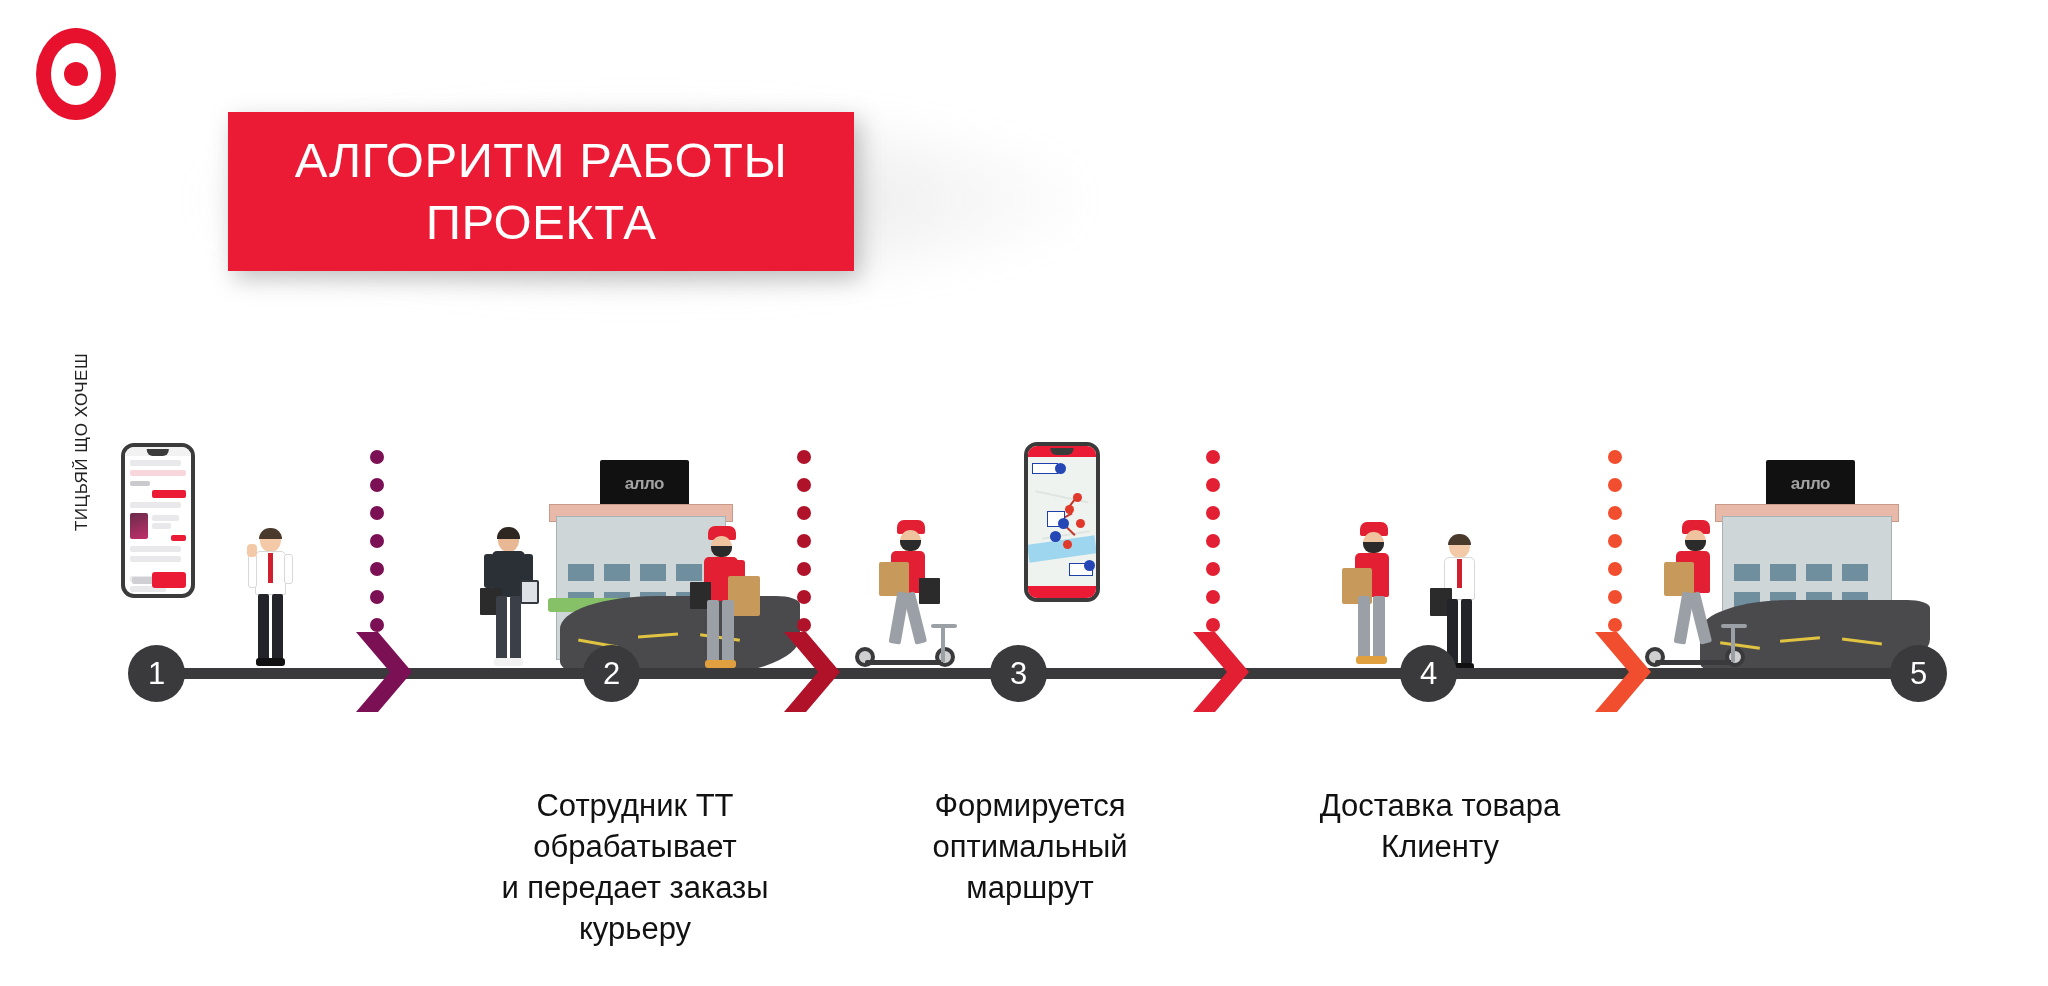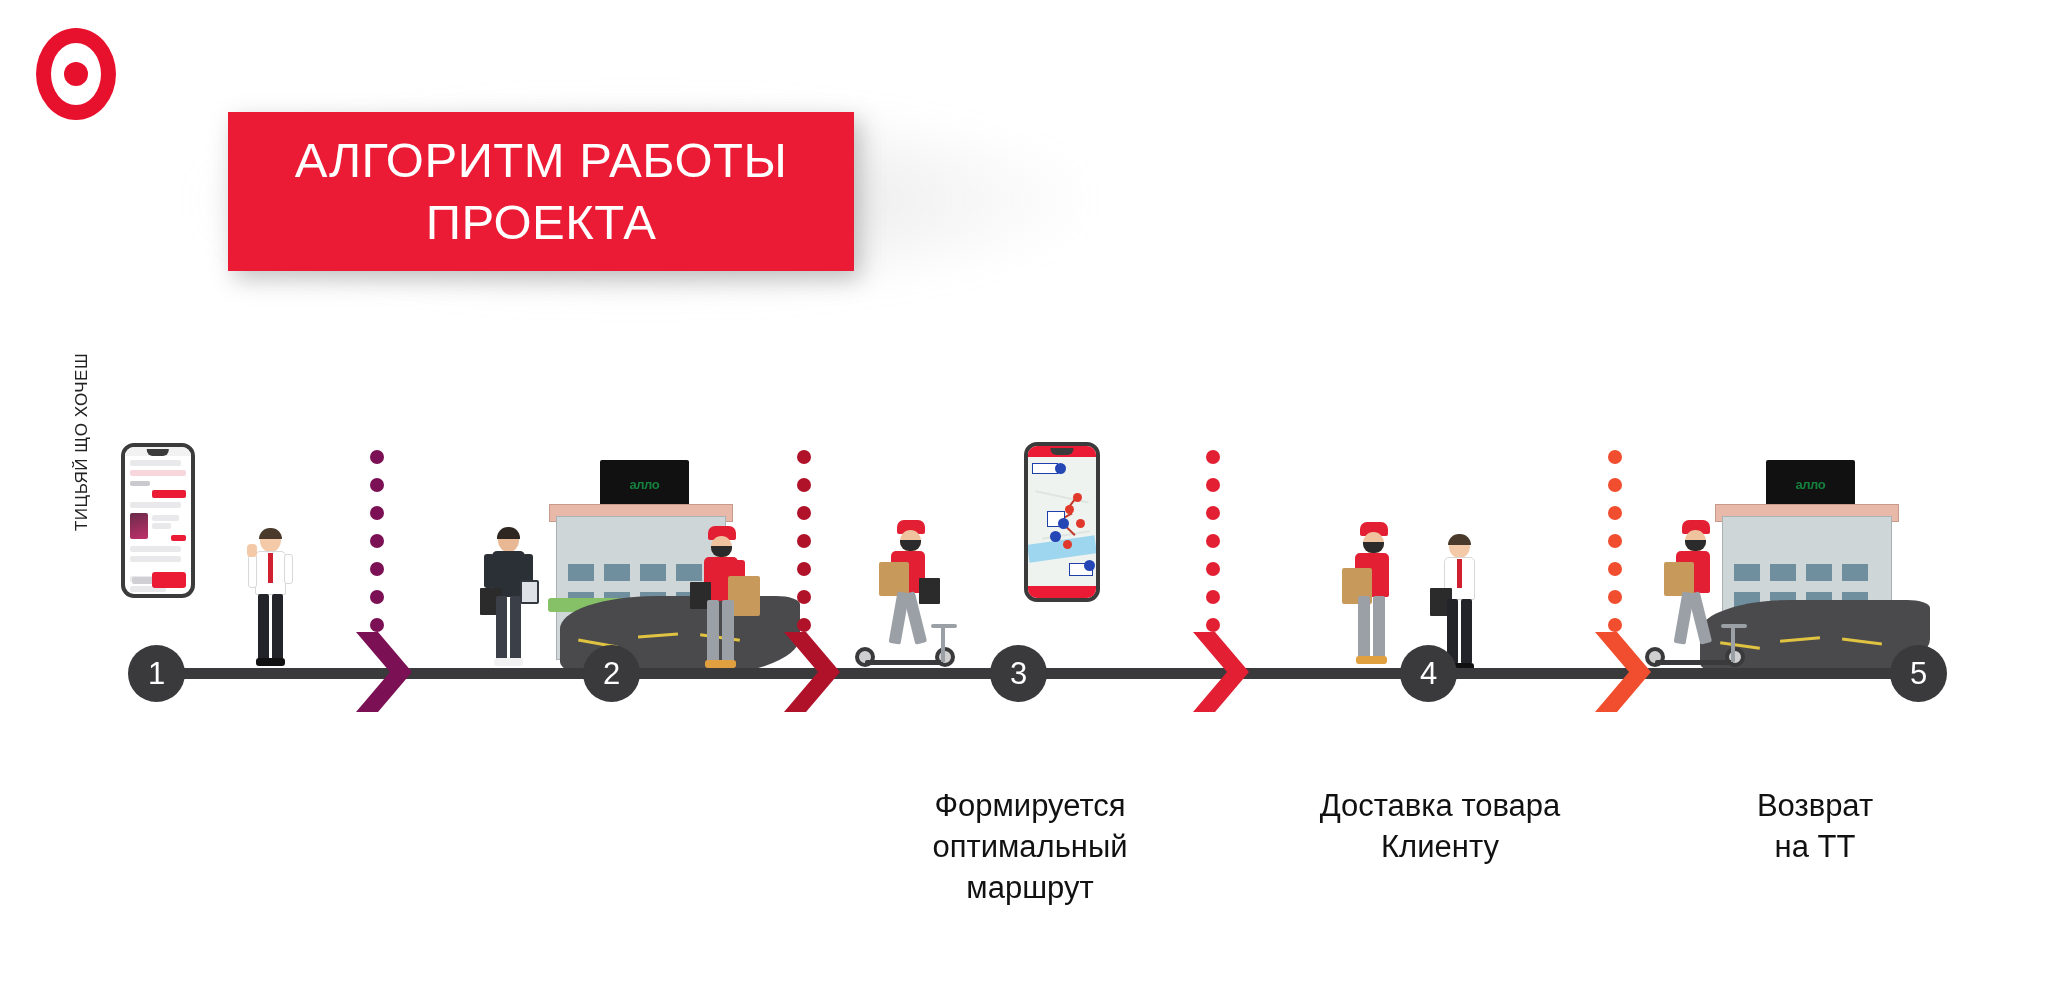--- a/index.html
+++ b/index.html
@@ -143,21 +143,21 @@
   .mapscreen .bluedot { position:absolute; width:11px; height:11px; border-radius:50%; background:#2447b5; }
 
   
   .building { position:absolute; }
   .building .body { position:absolute; left:0; bottom:0; width:100%; height:72%;
     background:#cfd6d8; border:1px solid #a9b3b6;}
   .building .roof { position:absolute; left:-4%; top:22%; width:108%; height:9%;
     background:#e8b9a8; border:1px solid #c79a8a;}
   .building .sign { position:absolute; left:26%; top:0; width:52%; height:24%;
     background:#111; border-radius:2px; display:flex; align-items:center; justify-content:center; }
-  .building .sign span { color:#15803d; font-size:13px; font-weight:700; letter-spacing:-.5px; }
+  .building .sign span { color:#a3a3a3; font-size:17px; font-weight:700; letter-spacing:-.5px; }
   .building .win { position:absolute; background:#6f8e9e; }
   .building .door { position:absolute; background:#8fa7b3; }
 
   
   .roadribbon { position:absolute; overflow:hidden; }
   .roadribbon .asphalt { position:absolute; inset:0; background:#4a4a4c; border-radius:40% 10% 50% 20%; }
   .roadribbon .dash { position:absolute; background:#e0c341; height:3px; }
 
   
   .person { position:absolute; }
@@ -464,21 +464,23 @@
   <div class="step-circle" style="left:990px;">
     <span>3</span>
   </div>
   <div class="step-circle" style="left:1400px;">
     <span>4</span>
   </div>
   <div class="step-circle" style="left:1890px;">
     <span>5</span>
   </div>
 
+  <div class="caption" style="left:470px; top:786px; width:330px;">Сотрудник ТТ
+обрабатывает
+и передает заказы
+курьеру</div>
   <div class="caption" style="left:880px; top:786px; width:300px;">Формируется
 оптимальный
 маршрут</div>
   <div class="caption" style="left:1280px; top:786px; width:320px;">Доставка товара
 Клиенту</div>
-  <div class="caption" style="left:1680px; top:786px; width:270px;">Возврат
-на ТТ</div>
 
 </div>
 
 </body></html>

